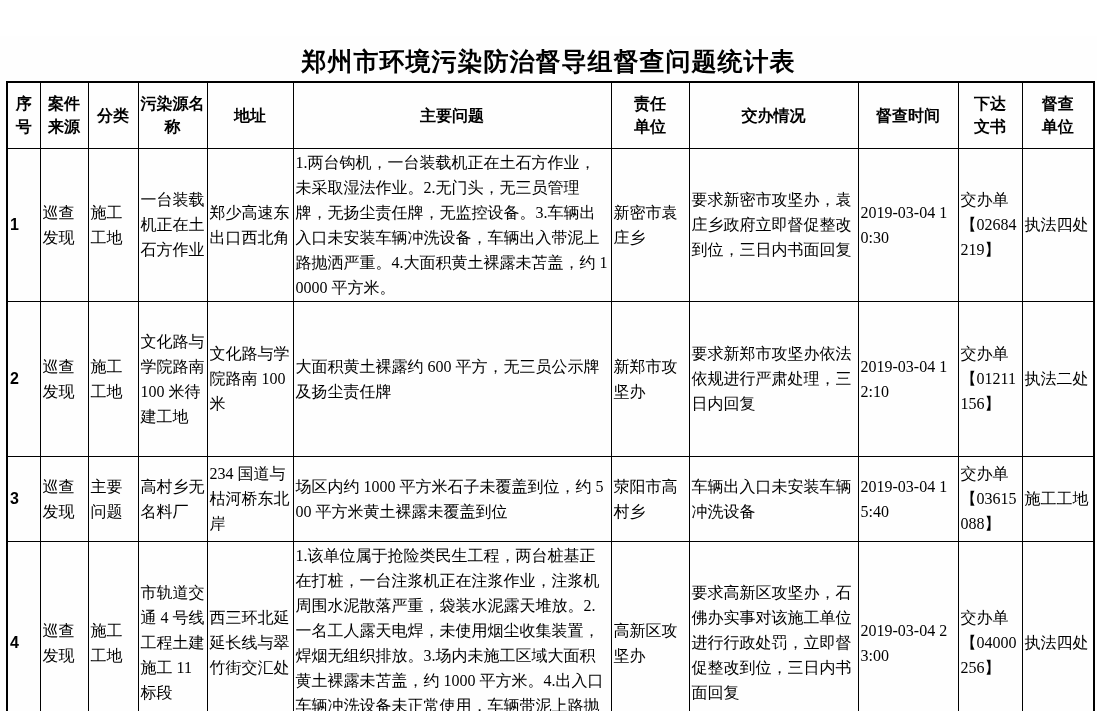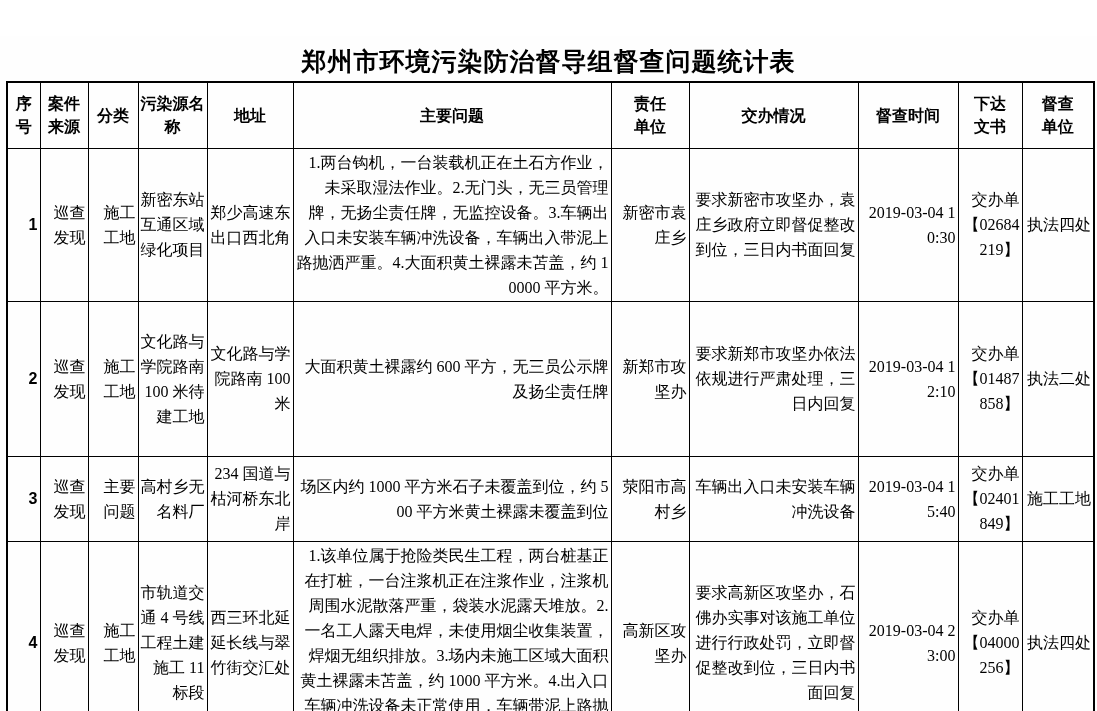--- a/index.html
+++ b/index.html
@@ -6,21 +6,21 @@
     font-family:"Liberation Serif","DejaVu Serif",serif;color:#111;}
   .page{position:relative;width:1097px;height:711px;background:#fefefe;margin-top:36px;}
   .title{padding-top:9px;height:36px;text-align:center;font-family:"Liberation Sans","DejaVu Sans",sans-serif;
     font-weight:bold;font-size:25px;letter-spacing:1px;color:#000;}
   table.report{border-collapse:collapse;table-layout:fixed;margin-left:6px;width:1088px;
     border:2px solid #000;}
   table.report th, table.report td{border:1px solid #000;vertical-align:middle;
     overflow:hidden;padding:1px 2px;}
   table.report th{font-family:"Liberation Sans","DejaVu Sans",sans-serif;font-weight:bold;
     font-size:16px;text-align:center;white-space:pre-line;line-height:1.45;color:#000;}
-  table.report td{font-size:16px;line-height:25px;text-align:right;word-break:break-all;color:#000;}
+  table.report td{font-size:16px;line-height:25px;text-align:left;word-break:break-all;color:#000;}
   td.c-seq{font-weight:bold;font-size:17px;font-family:"Liberation Sans","DejaVu Sans",sans-serif;}
   td.c-problem{text-align:left;padding:1px 3px;}
   td.c-time{word-break:normal;overflow-wrap:break-word;}
   .hscroll-track{position:absolute;left:0;bottom:0;width:1097px;height:9px;background:#f2f2f2;
     border-top:1px solid #dcdcdc;}
   .hscroll-thumb{position:absolute;left:549px;top:1px;width:24px;height:6px;background:#cfcfcf;
     border:1px solid #9e9e9e;}
 </style>
 </head>
 <body>
@@ -62,55 +62,55 @@
       <th>下达
 文书</th>
       <th>督查
 单位</th>
     </tr>
 
     <tr style="height:153px">
       <td class="c-seq">1</td>
       <td>巡查发现</td>
       <td>施工工地</td>
-      <td>新密东站互通区域绿化项目</td>
+      <td>一台装载机正在土石方作业</td>
       <td>郑少高速东出口西北角</td>
       <td class="c-problem">1.两台钩机，一台装载机正在土石方作业，未采取湿法作业。2.无门头，无三员管理牌，无扬尘责任牌，无监控设备。3.车辆出入口未安装车辆冲洗设备，车辆出入带泥上路抛洒严重。4.大面积黄土裸露未苫盖，约 10000 平方米。</td>
       <td>新密市袁庄乡</td>
       <td>要求新密市攻坚办，袁庄乡政府立即督促整改到位，三日内书面回复</td>
       <td class="c-time">2019-03-04 10:30</td>
       <td>交办单【02684219】</td>
       <td>执法四处</td>
     </tr>
 
     <tr style="height:155px">
       <td class="c-seq">2</td>
       <td>巡查发现</td>
       <td>施工工地</td>
       <td>文化路与学院路南 100 米待建工地</td>
       <td>文化路与学院路南 100 米</td>
       <td class="c-problem">大面积黄土裸露约 600 平方，无三员公示牌及扬尘责任牌</td>
       <td>新郑市攻坚办</td>
       <td>要求新郑市攻坚办依法依规进行严肃处理，三日内回复</td>
       <td class="c-time">2019-03-04 12:10</td>
-      <td>交办单【01487858】</td>
+      <td>交办单【01211156】</td>
       <td>执法二处</td>
     </tr>
 
     <tr style="height:85px">
       <td class="c-seq">3</td>
       <td>巡查发现</td>
       <td>主要问题</td>
       <td>高村乡无名料厂</td>
       <td>234 国道与枯河桥东北岸</td>
       <td class="c-problem">场区内约 1000 平方米石子未覆盖到位，约 500 平方米黄土裸露未覆盖到位</td>
       <td>荥阳市高村乡</td>
       <td>车辆出入口未安装车辆冲洗设备</td>
       <td class="c-time">2019-03-04 15:40</td>
-      <td>交办单【02401849】</td>
+      <td>交办单【03615088】</td>
       <td>施工工地</td>
     </tr>
 
     <tr style="height:192px">
       <td class="c-seq">4</td>
       <td>巡查发现</td>
       <td>施工工地</td>
       <td>市轨道交通 4 号线工程土建施工 11 标段</td>
       <td>西三环北延延长线与翠竹街交汇处</td>
       <td class="c-problem">1.该单位属于抢险类民生工程，两台桩基正在打桩，一台注浆机正在注浆作业，注浆机周围水泥散落严重，袋装水泥露天堆放。2.一名工人露天电焊，未使用烟尘收集装置，焊烟无组织排放。3.场内未施工区域大面积黄土裸露未苫盖，约 1000 平方米。4.出入口车辆冲洗设备未正常使用，车辆带泥上路抛洒严重</td>

